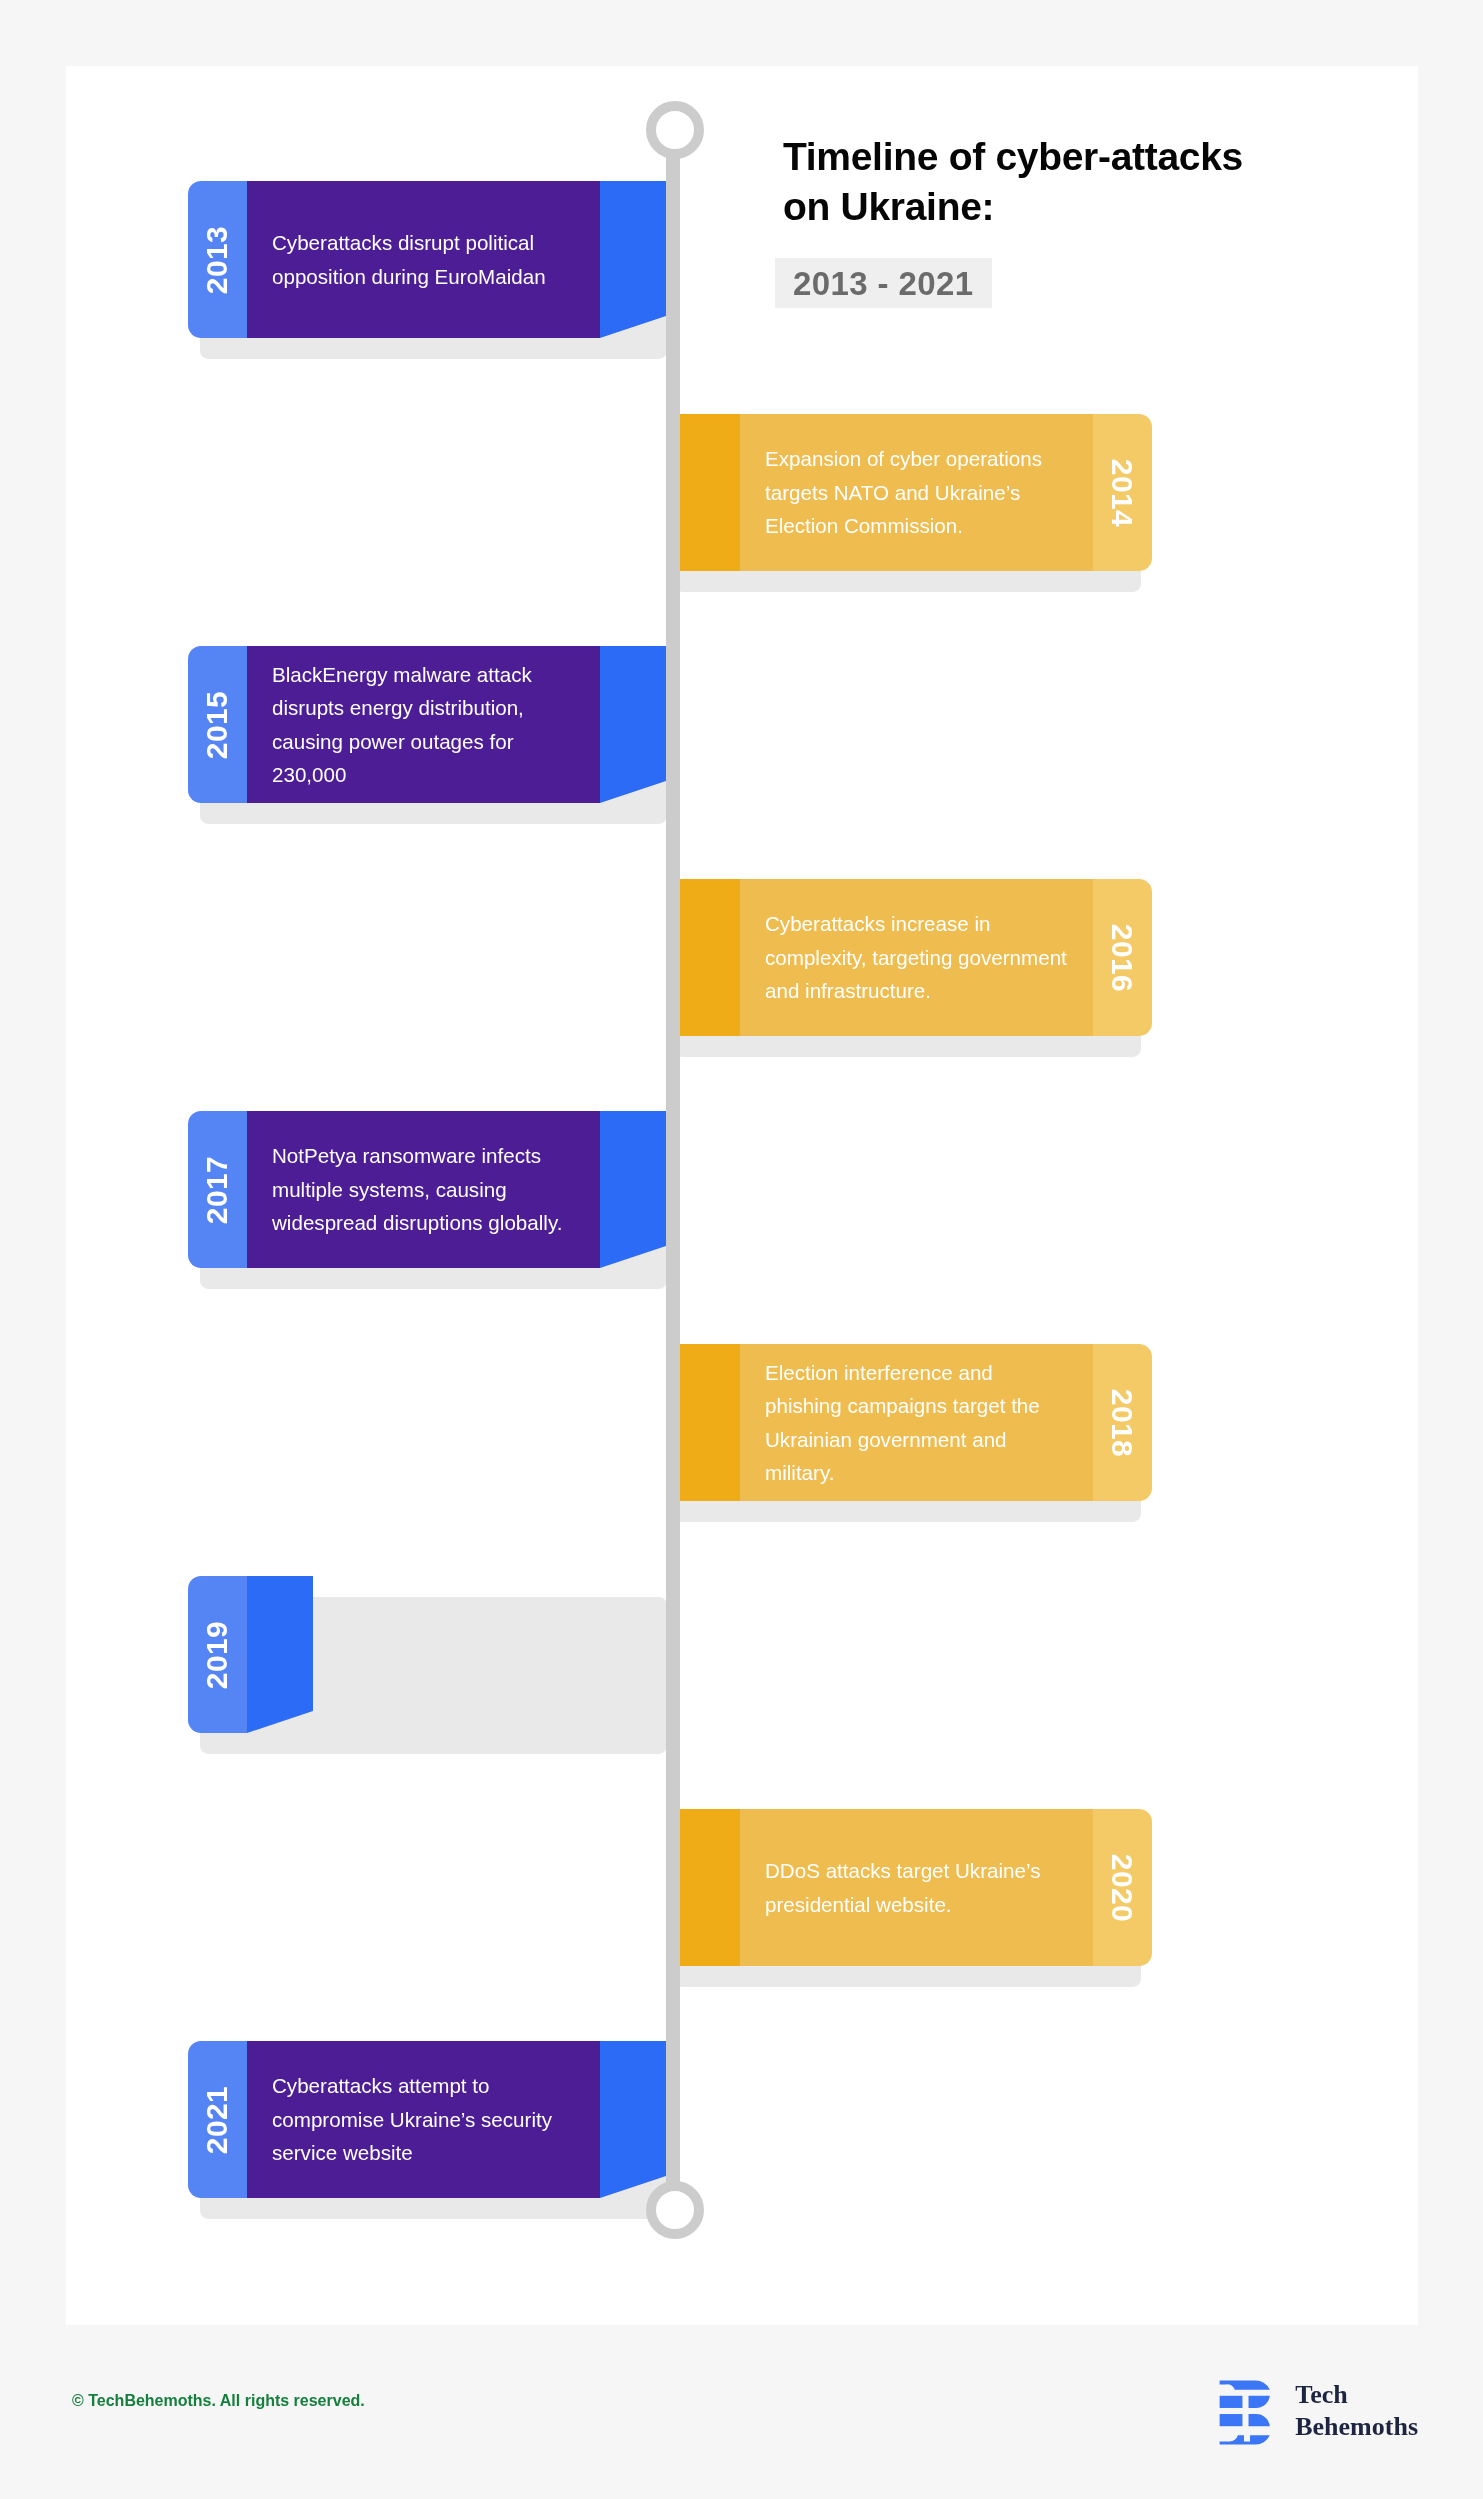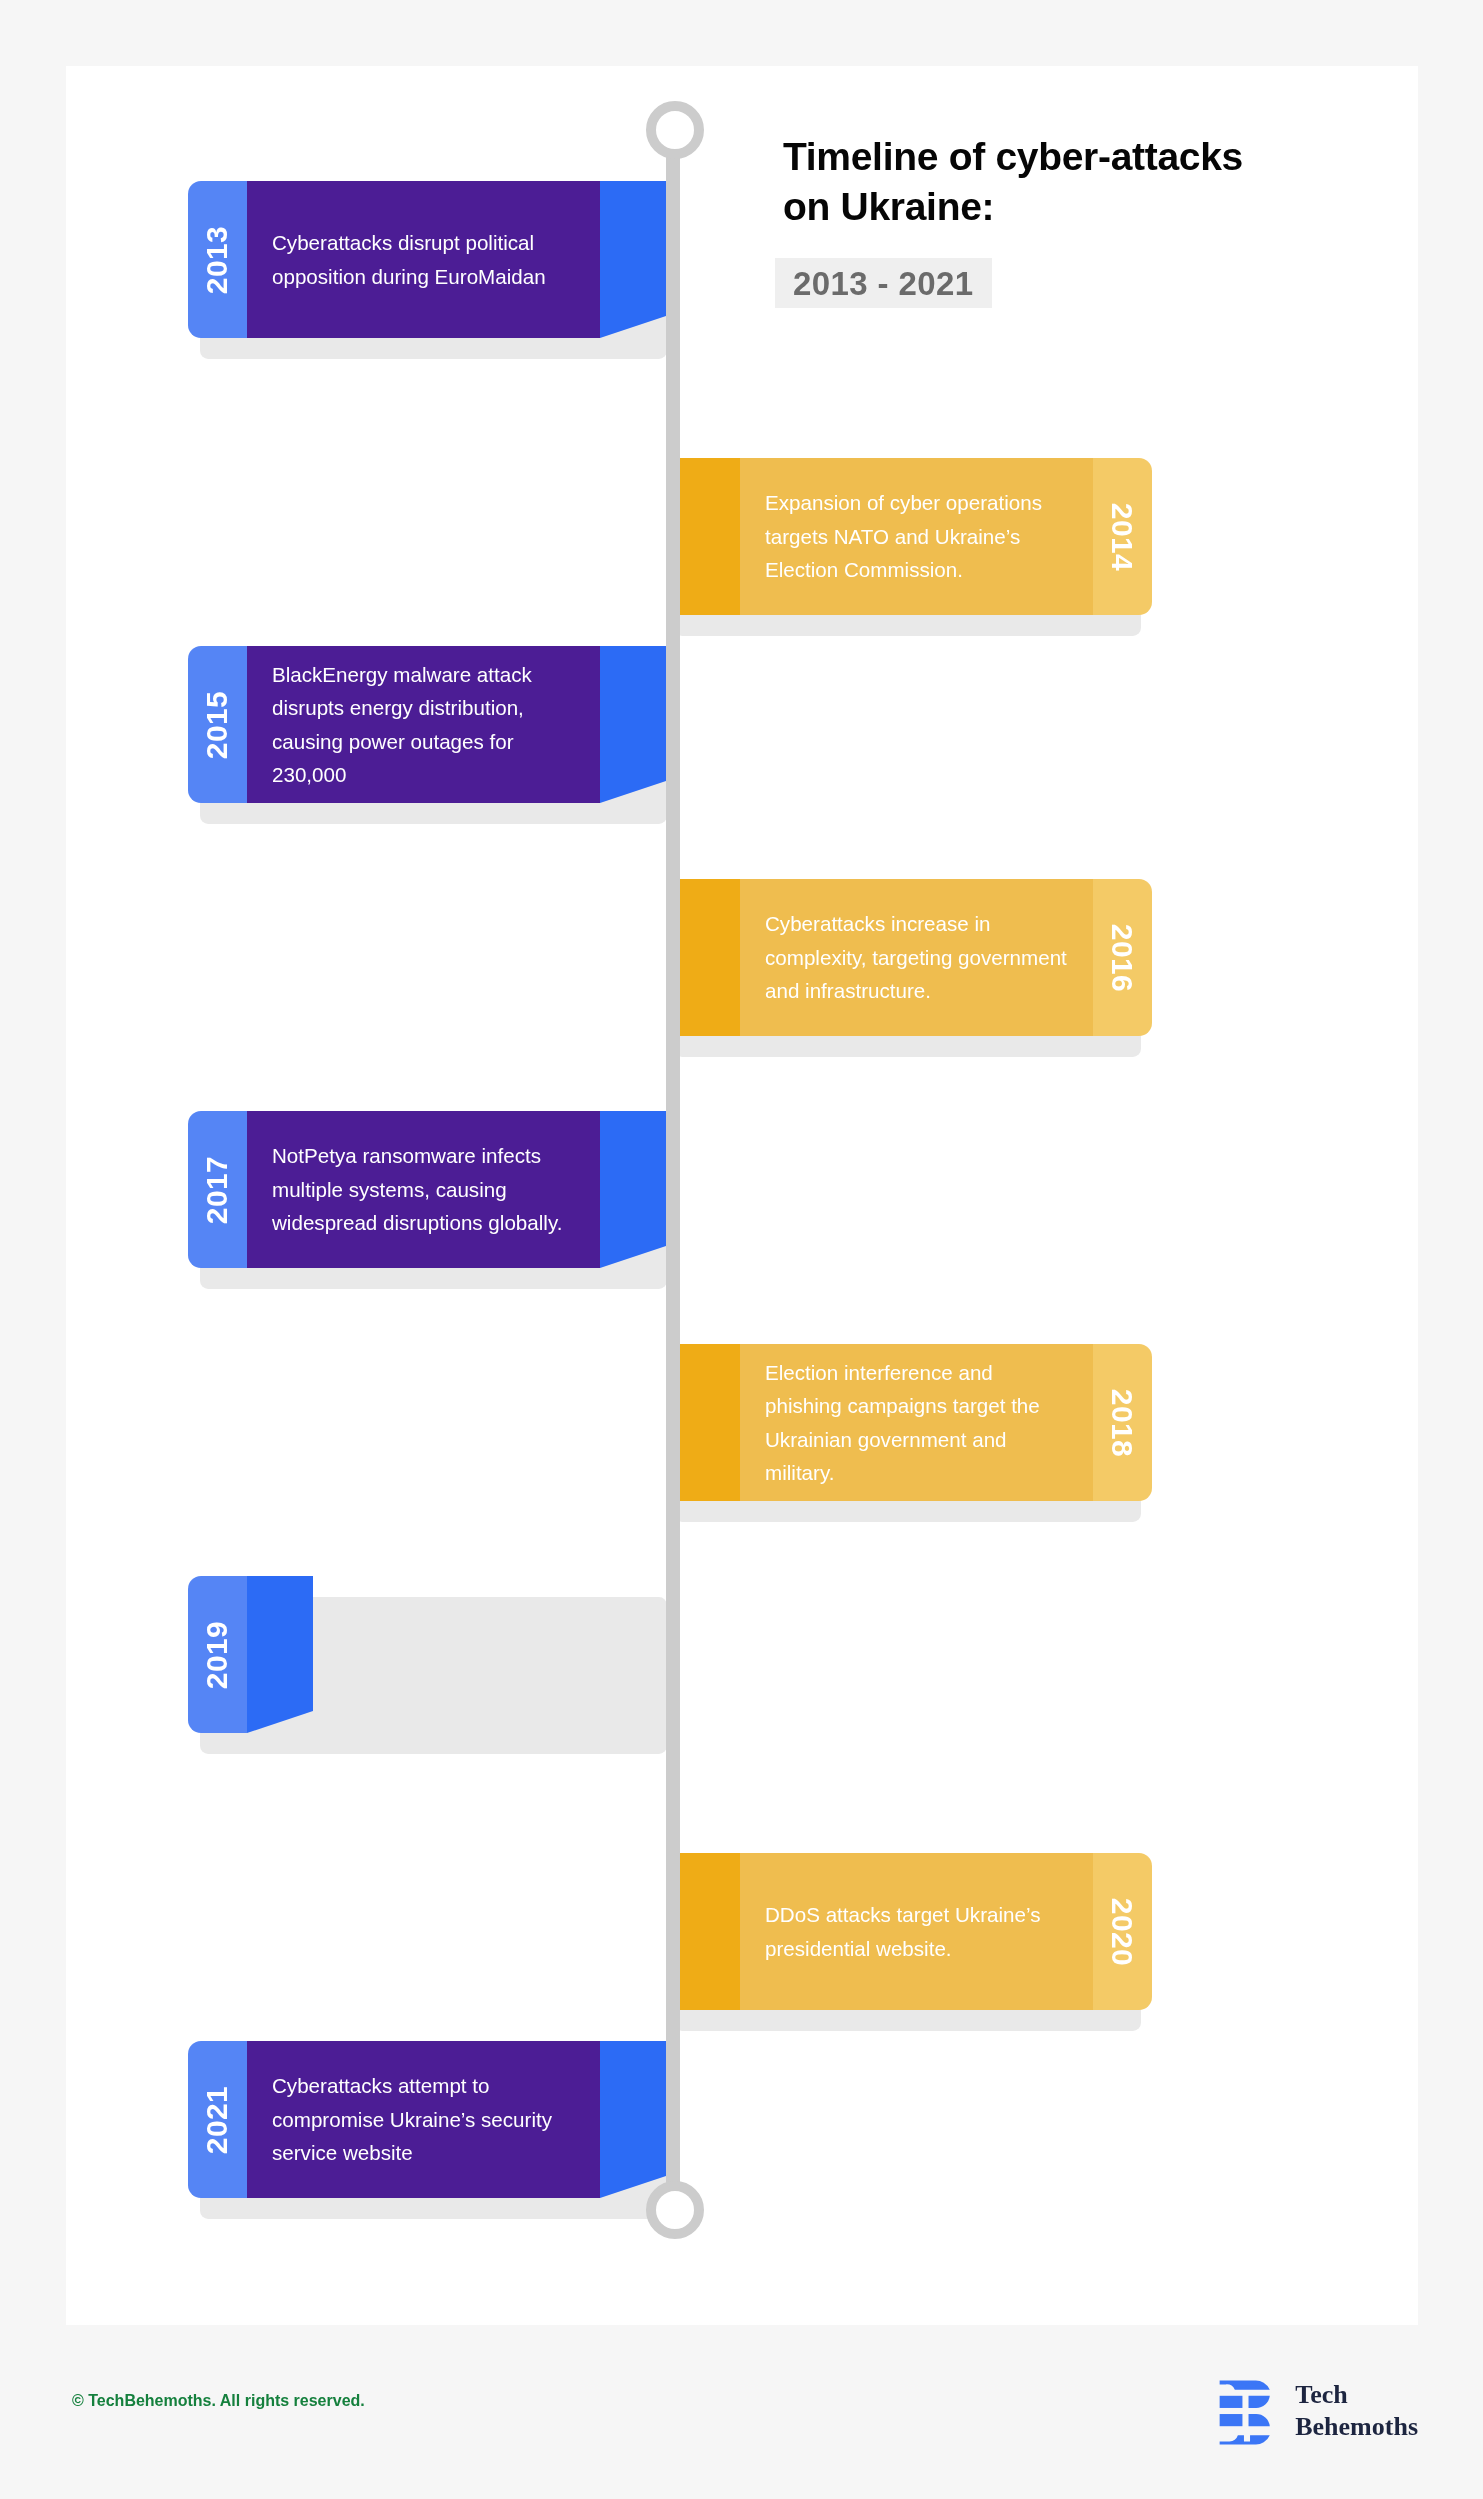--- a/index.html
+++ b/index.html
@@ -239,21 +239,21 @@
       <div class="card">
         <div class="year-panel">
           <span class="year-text">2013</span>
         </div>
         <div class="card-body">
           <div class="card-text">Cyberattacks disrupt political opposition during EuroMaidan</div>
         </div>
         <div class="card-tab"></div>
       </div>
     </div>
-    <div class="entry entry-right" style="top: 414px; margin-top: 44px;">
+    <div class="entry entry-right" style="top: 414px;">
       <div class="card-slab"></div>
       <div class="card">
         <div class="card-tab"></div>
         <div class="card-body">
           <div class="card-text">Expansion of cyber operations targets NATO and Ukraine’s Election Commission.</div>
         </div>
         <div class="year-panel">
           <span class="year-text">2014</span>
         </div>
       </div>
@@ -308,21 +308,21 @@
     </div>
     <div class="entry entry-left" style="top: 1576px;">
       <div class="card-slab"></div>
       <div class="card">
         <div class="year-panel">
           <span class="year-text">2019</span>
         </div>
         <div class="card-tab"></div>
       </div>
     </div>
-    <div class="entry entry-right" style="top: 1809px; margin-top: 44px;">
+    <div class="entry entry-right" style="top: 1809px;">
       <div class="card-slab"></div>
       <div class="card">
         <div class="card-tab"></div>
         <div class="card-body">
           <div class="card-text">DDoS attacks target Ukraine’s presidential website.</div>
         </div>
         <div class="year-panel">
           <span class="year-text">2020</span>
         </div>
       </div>

